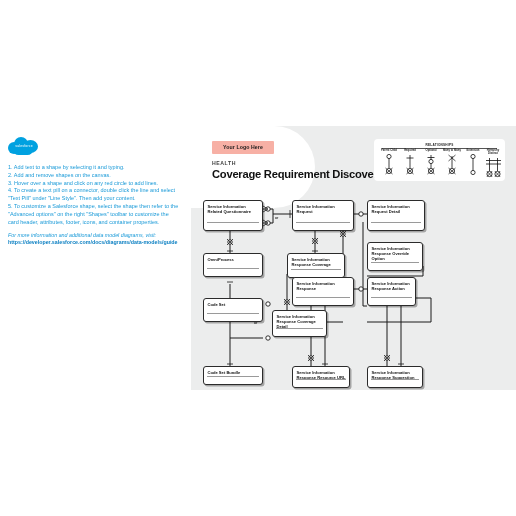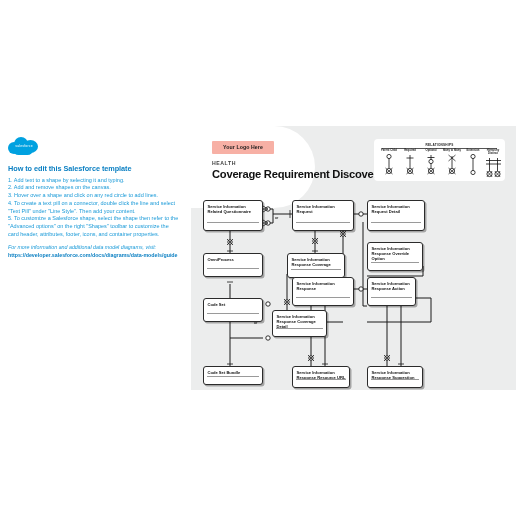--- a/index.html
+++ b/index.html
@@ -114,21 +114,20 @@
 <body>
 
 <div id="instructions">
   <div class="sf-logo">
     <div class="c c1"></div>
       <div class="c c2"></div>
       <div class="c c3"></div>
       <div class="c c4"></div>
     <div class="wm">salesforce</div>
   </div>
-  <div id="instr-title">How to edit this Salesforce template</div>
 
   <div class="instr-li">1. Add text to a shape by selecting it and typing.</div>
   <div class="instr-li">2. Add and remove shapes on the canvas.</div>
   <div class="instr-li">3. Hover over a shape and click on any red circle to add lines.</div>
   <div class="instr-li">4. To create a text pill on a connector, double click the line and select</div>
   <div class="instr-li ind">"Text Pill" under "Line Style". Then add your content.</div>
   <div class="instr-li">5. To customize a Salesforce shape, select the shape then refer to the</div>
   <div class="instr-li ind">"Advanced options" on the right "Shapes" toolbar to customize the</div>
   <div class="instr-li ind">card header, attributes, footer, icons, and container properties.</div>
 

